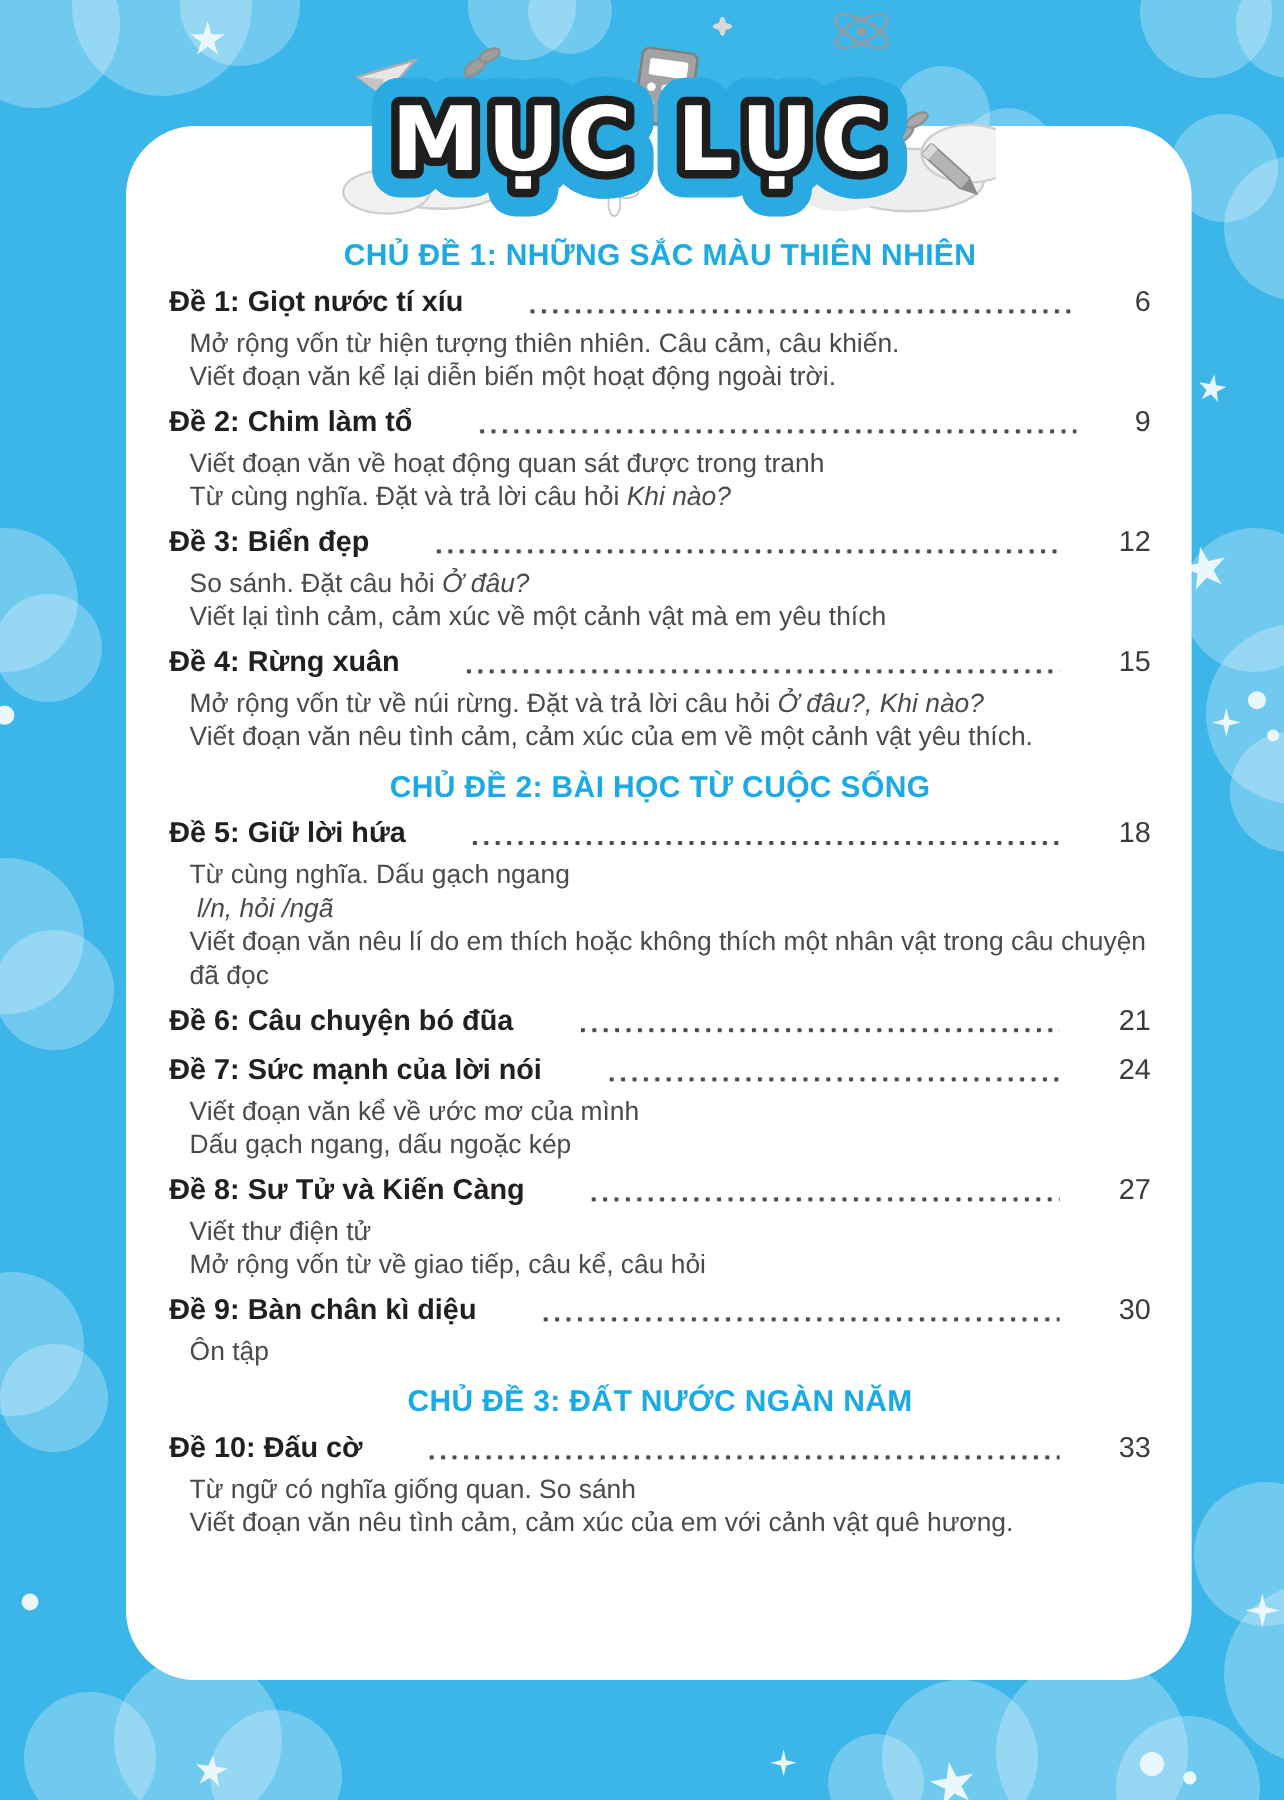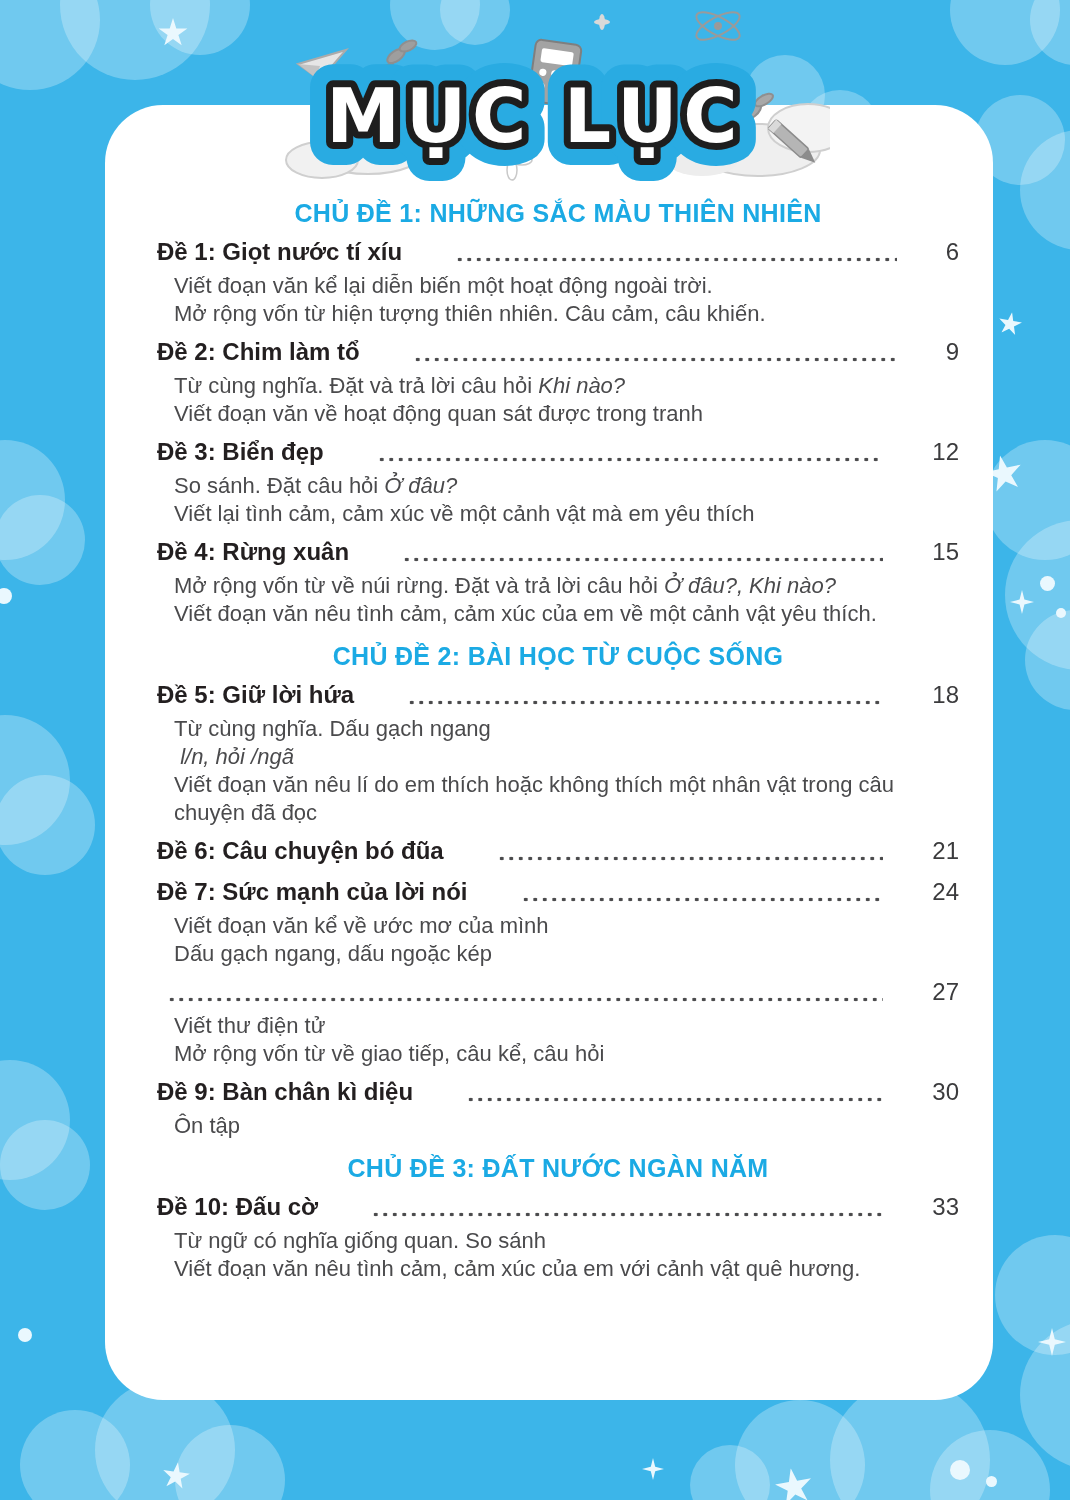--- a/index.html
+++ b/index.html
@@ -8,21 +8,21 @@
   
   .cl{position:absolute;border-radius:50%;background:rgba(255,255,255,.27);z-index:1;}
   .star{position:absolute;background:#EAF8FE;z-index:1;
         clip-path:polygon(50% 0%,61% 35%,98% 35%,68% 57%,79% 91%,50% 70%,21% 91%,32% 57%,2% 35%,39% 35%);}
   .sparkle{position:absolute;background:#EAF8FE;z-index:1;
         clip-path:polygon(50% 0,60% 40%,100% 50%,60% 60%,50% 100%,40% 60%,0 50%,40% 40%);}
   .dotw{position:absolute;background:#EAF8FE;border-radius:50%;z-index:1;}
   
   .card{position:absolute;left:105px;top:105px;width:888px;height:1295px;
         background:#FFFFFF;border-radius:58px;z-index:2;overflow:hidden;}
-  .toc{padding:80px 34px 0 52px;}
+  .toc{padding:80px 34px 0 36px;}
   .heading{margin:14px 0 10px;text-align:center;font-size:25px;font-weight:bold;
         color:#1BAAE4;letter-spacing:.3px;}
   .entry{margin-bottom:2px;}
   .entry-row{display:flex;align-items:baseline;margin-top:10px;margin-bottom:3px;
         font-size:24px;font-weight:bold;color:#231F20;height:31px;gap:43px;}
   .label{white-space:nowrap;}
   .dots{flex:1;align-self:flex-end;height:5px;margin:0 6px 7px 10px;
         background-image:radial-gradient(circle,#4A4A4C 1.7px,transparent 2.1px);
         background-size:9.5px 5px;background-repeat:repeat-x;background-position:left bottom;}
   .pagenum{font-weight:400;font-size:24px;color:#3B3B3D;}
@@ -97,34 +97,34 @@
   <section class="section">
     <h2 class="heading">CHỦ ĐỀ 1: NHỮNG SẮC MÀU THIÊN NHIÊN</h2>
     <div class="entries">
   <div class="entry">
     <div class="entry-row">
       <span class="label">Đề 1: Giọt nước tí xíu</span>
       <span class="dots"></span>
       <span class="pagenum">6</span>
     </div>
     <div class="desc">
+                <div class="desc-line"><span>Mở rộng vốn từ hiện tượng thiên nhiên. Câu cảm, câu khiến.</span></div>
                 <div class="desc-line"><span>Viết đoạn văn kể lại diễn biến một hoạt động ngoài trời.</span></div>
-                <div class="desc-line"><span>Mở rộng vốn từ hiện tượng thiên nhiên. Câu cảm, câu khiến.</span></div>
               </div>
   </div>
 
   <div class="entry">
     <div class="entry-row">
       <span class="label">Đề 2: Chim làm tổ</span>
       <span class="dots"></span>
       <span class="pagenum">9</span>
     </div>
     <div class="desc">
+                <div class="desc-line"><span>Viết đoạn văn về hoạt động quan sát được trong tranh</span></div>
                 <div class="desc-line"><span>Từ cùng nghĩa. Đặt và trả lời câu hỏi </span><span class="it">Khi nào?</span></div>
-                <div class="desc-line"><span>Viết đoạn văn về hoạt động quan sát được trong tranh</span></div>
               </div>
   </div>
 
   <div class="entry">
     <div class="entry-row">
       <span class="label">Đề 3: Biển đẹp</span>
       <span class="dots"></span>
       <span class="pagenum">12</span>
     </div>
     <div class="desc">
@@ -178,20 +178,21 @@
       <span class="pagenum">24</span>
     </div>
     <div class="desc">
                 <div class="desc-line"><span>Viết đoạn văn kể về ước mơ của mình</span></div>
                 <div class="desc-line"><span>Dấu gạch ngang, dấu ngoặc kép</span></div>
               </div>
   </div>
 
   <div class="entry">
     <div class="entry-row">
+      <span class="label">Đề 8: Sư Tử và Kiến Càng</span>
       <span class="dots"></span>
       <span class="pagenum">27</span>
     </div>
     <div class="desc">
                 <div class="desc-line"><span>Viết thư điện tử</span></div>
                 <div class="desc-line"><span>Mở rộng vốn từ về giao tiếp, câu kể, câu hỏi</span></div>
               </div>
   </div>
 
   <div class="entry">

